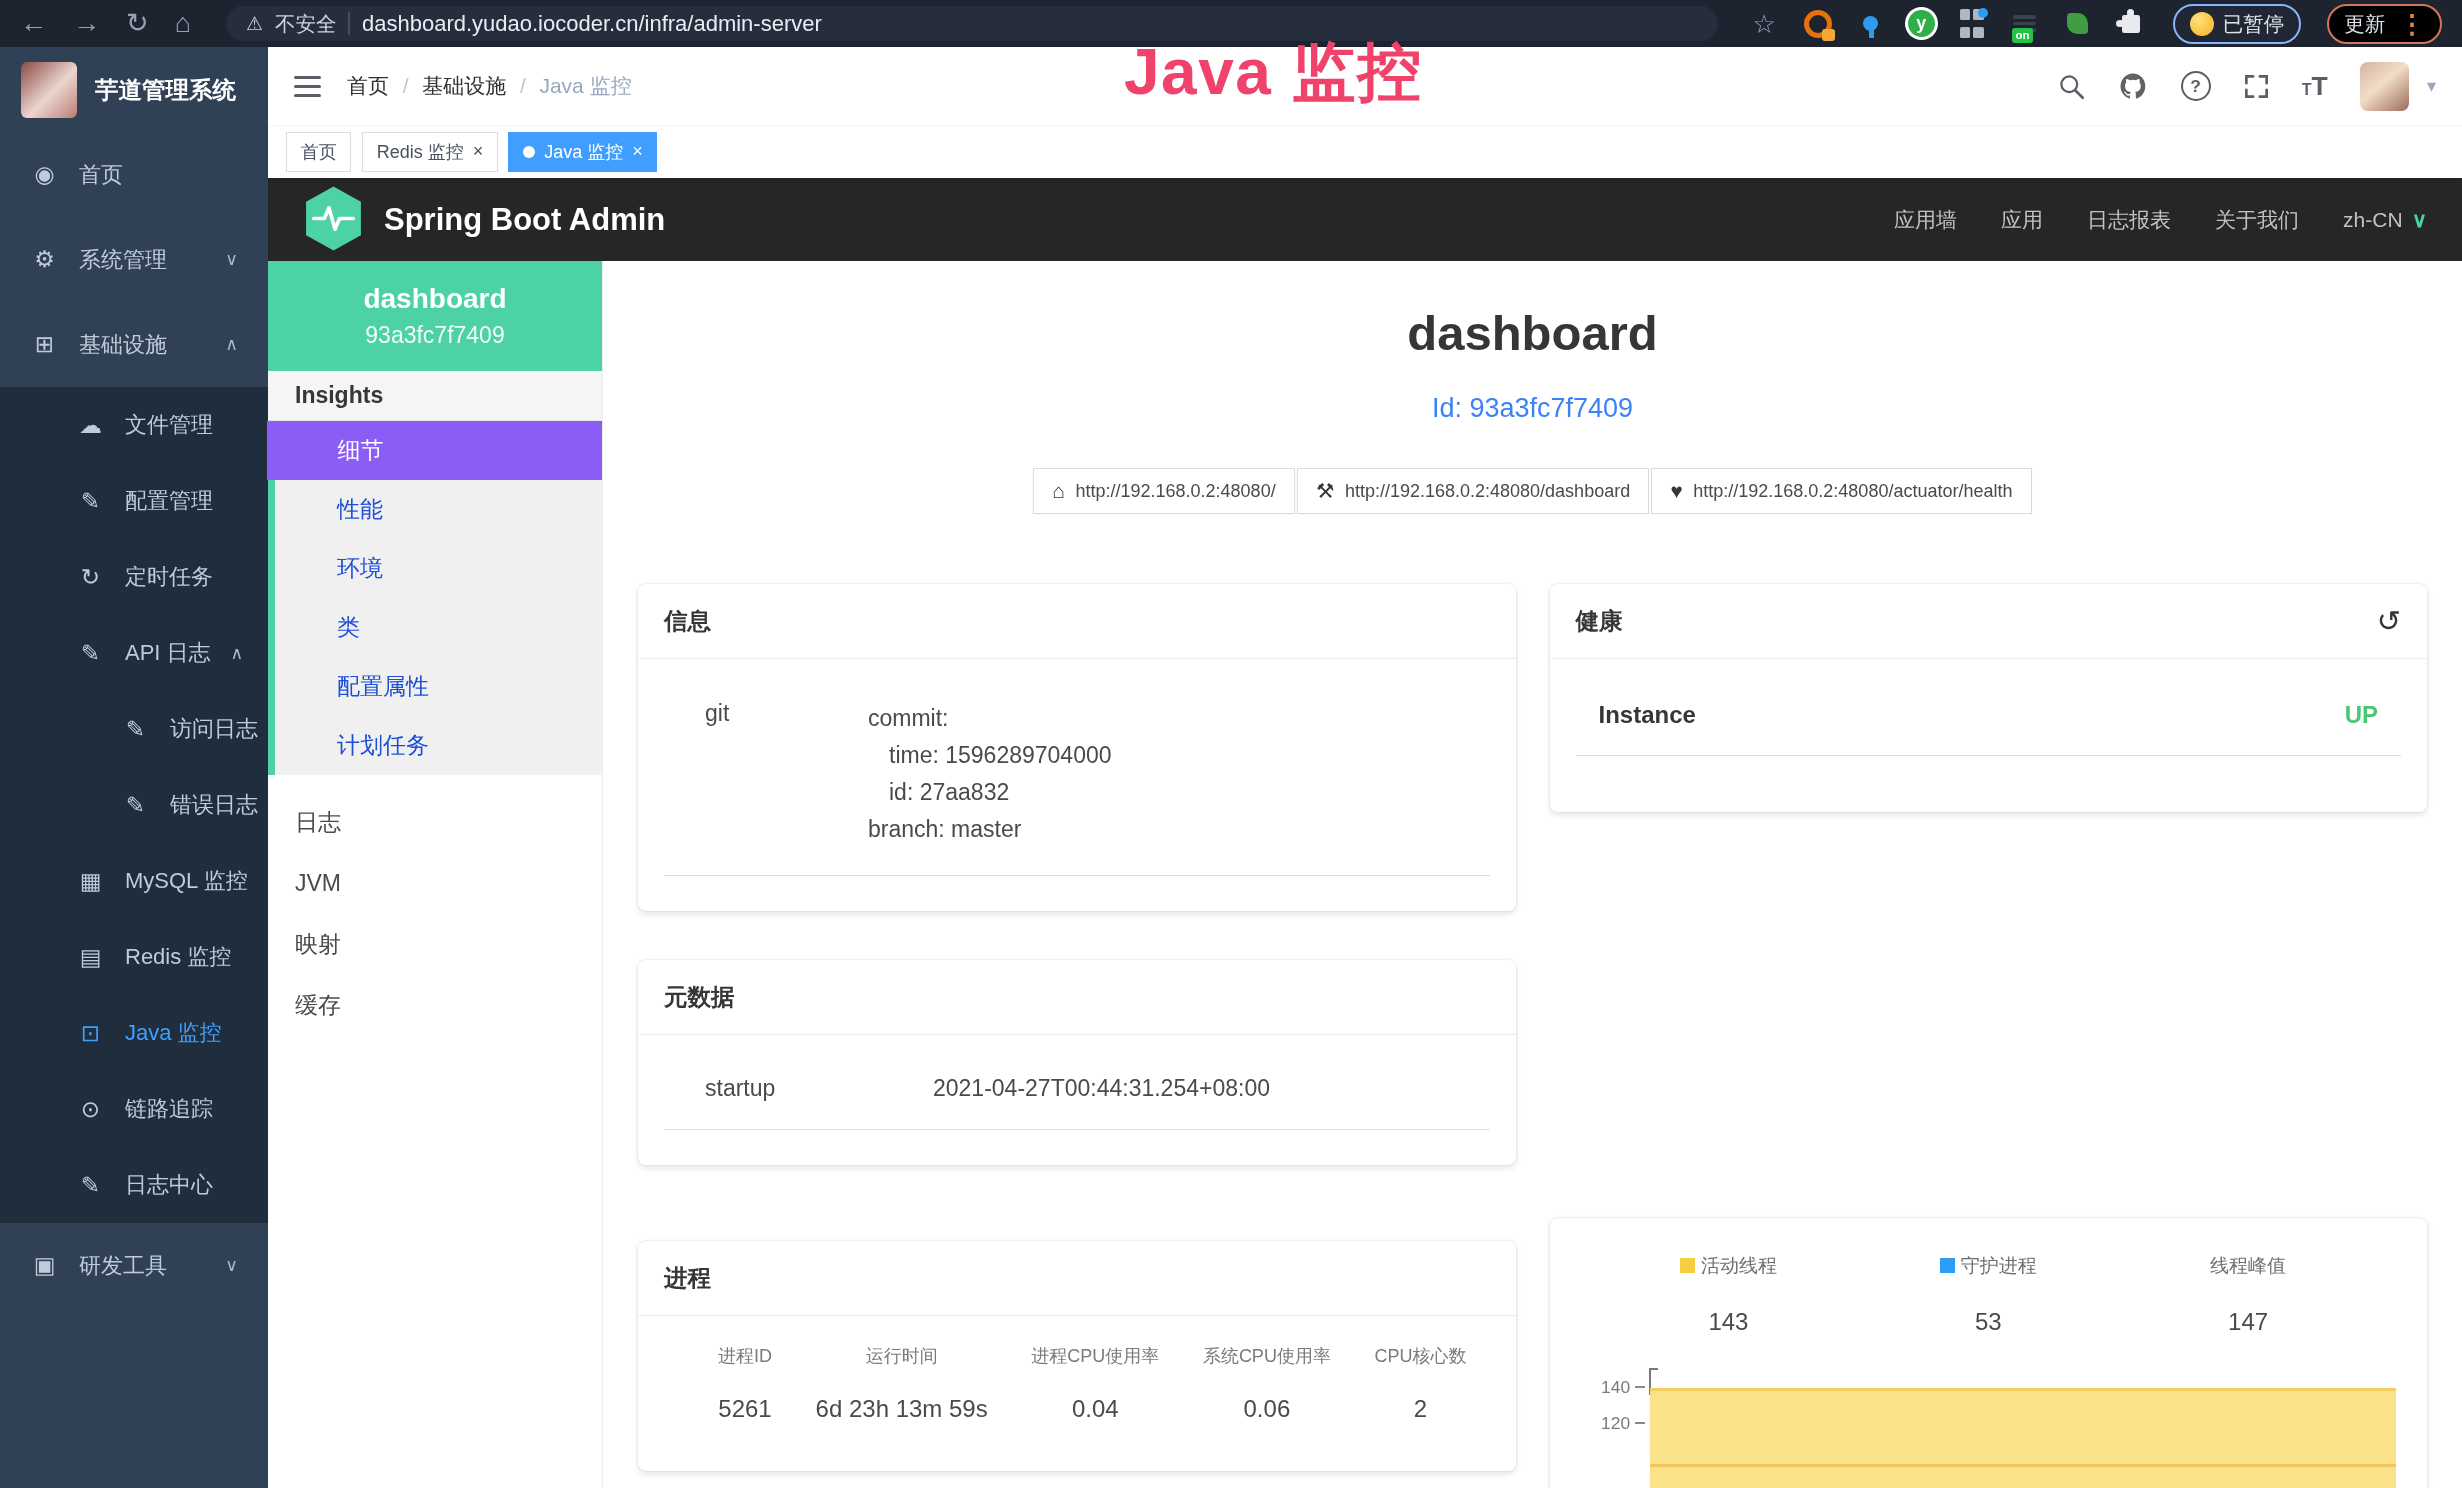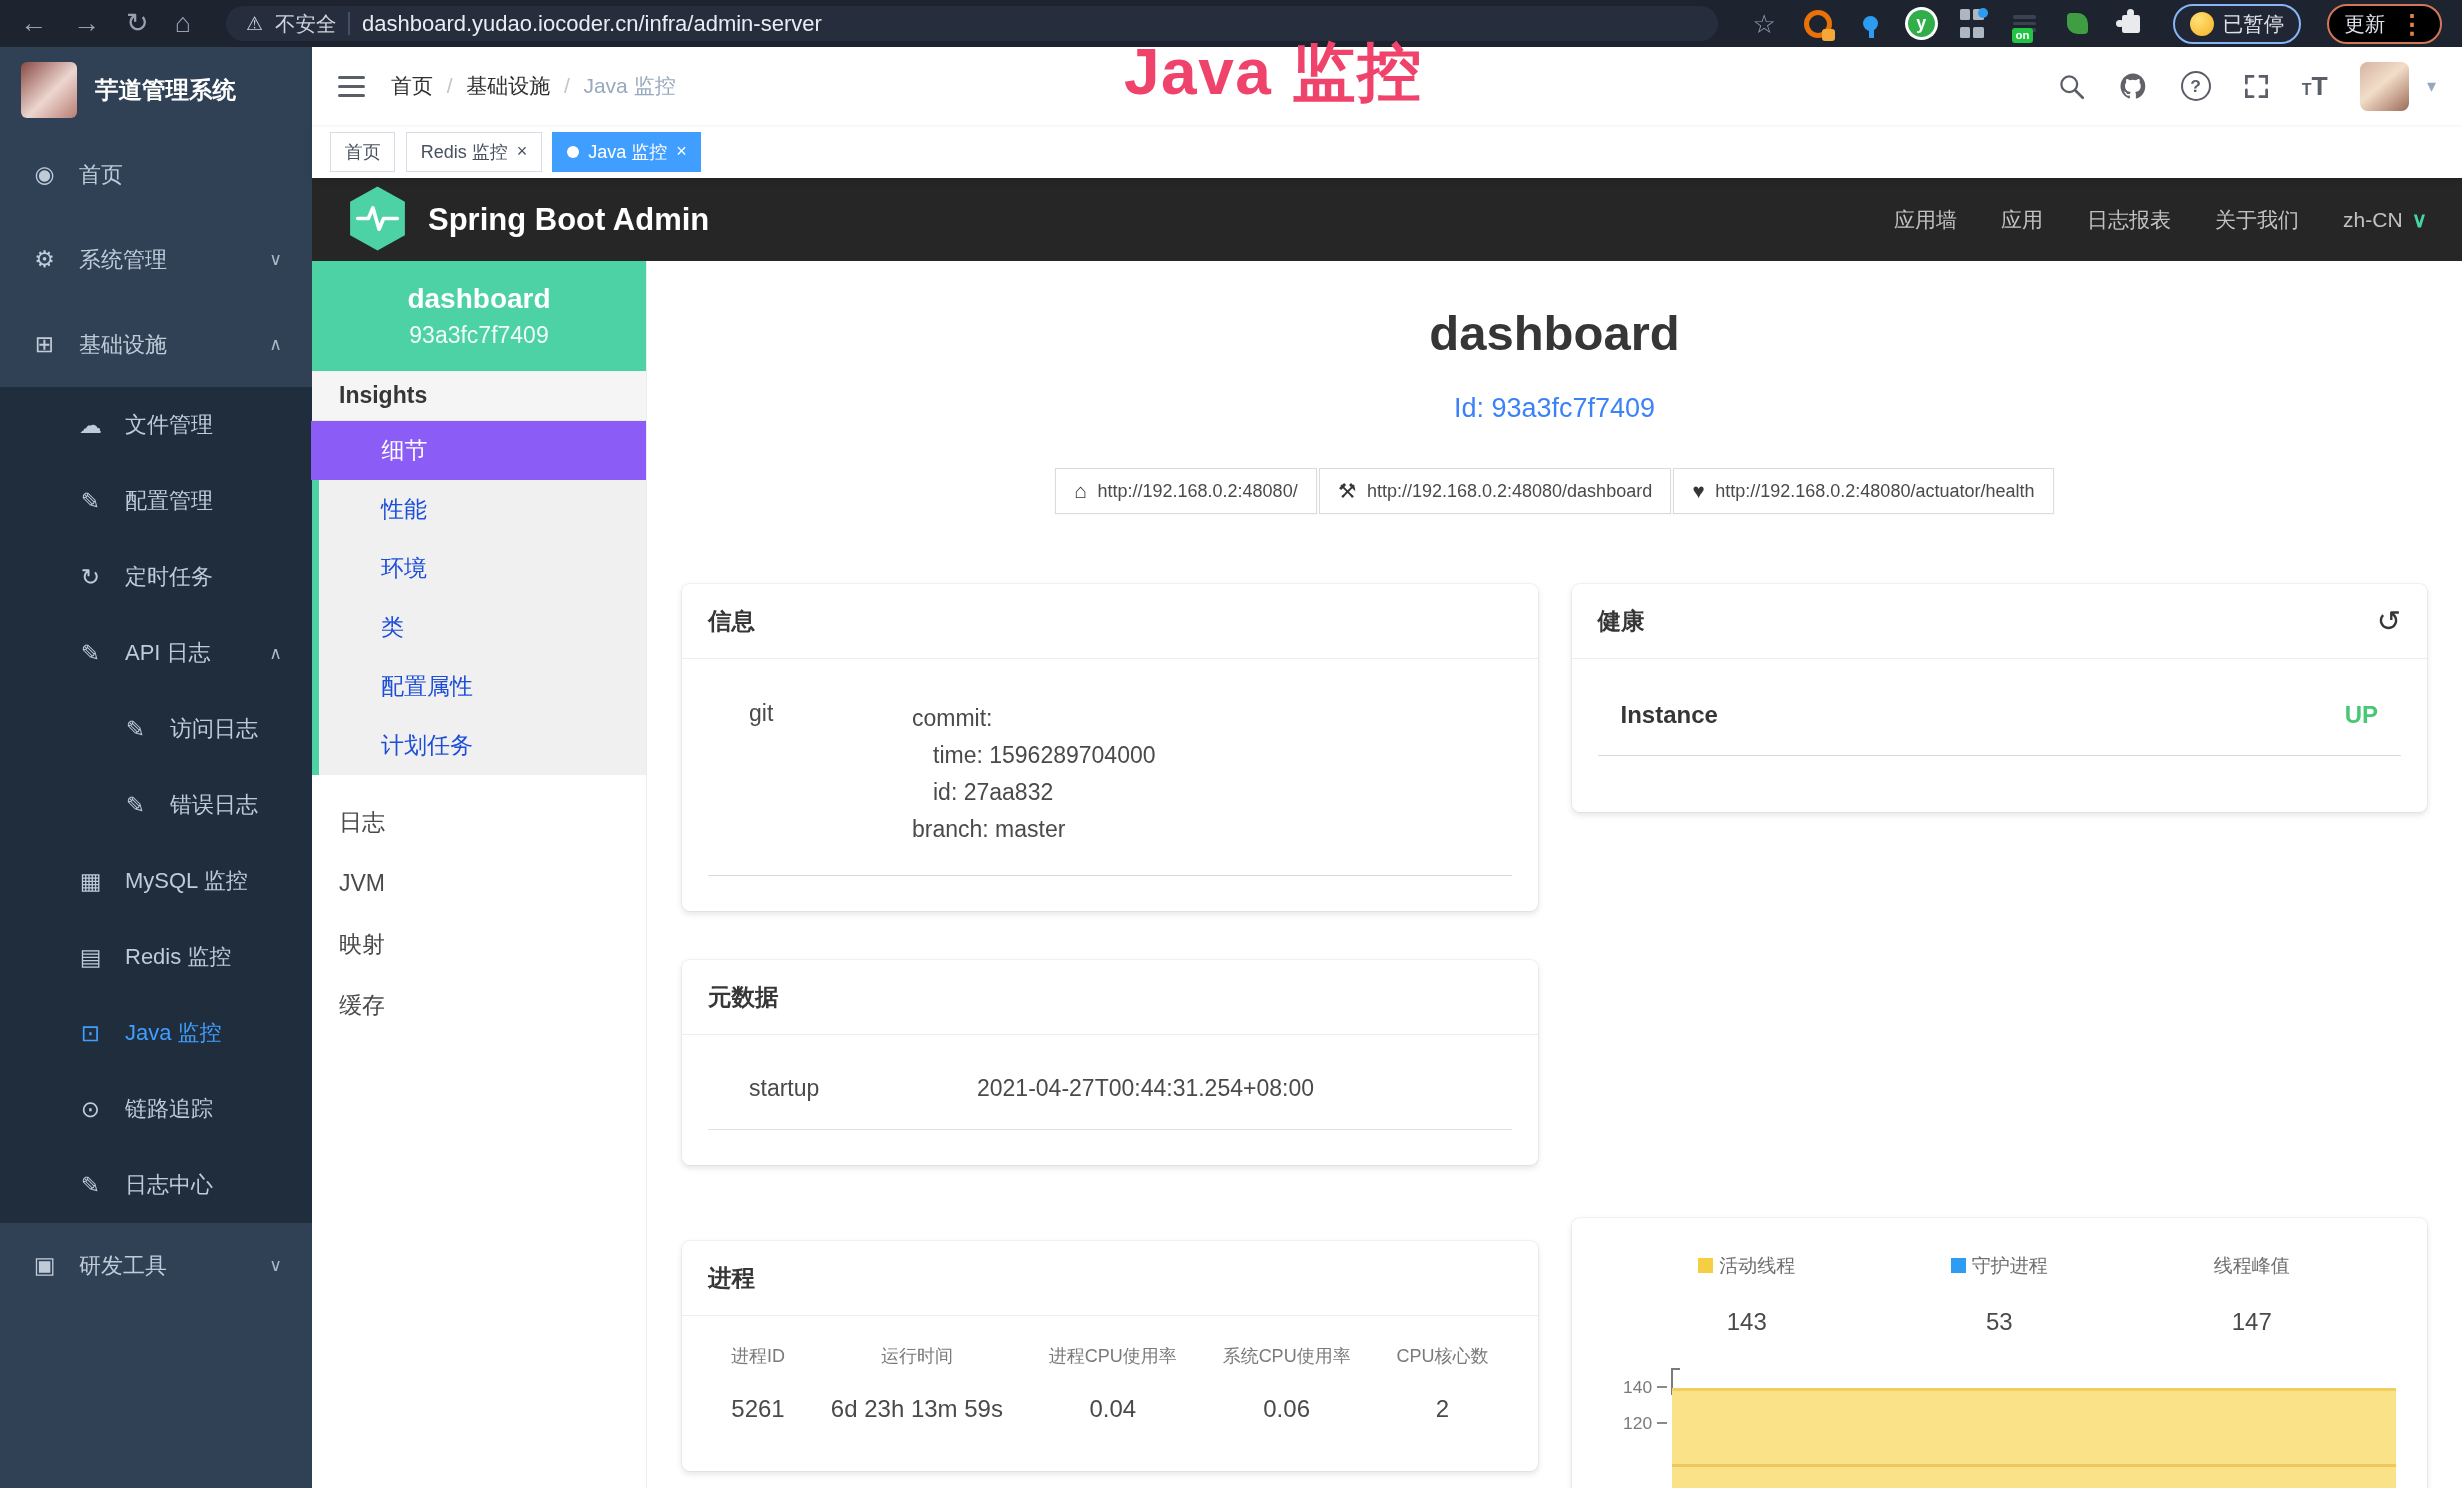--- a/index.html
+++ b/index.html
@@ -37,21 +37,21 @@
   .ext-puzzle::after{content:'';position:absolute;top:12px;left:1.5px;width:7.6px;height:7.6px;border-radius:50%;background:#e8eaed;}
   .pill{display:flex;align-items:center;gap:9px;border-radius:23px;padding:0 15px;height:36px;}
   .paused{border:2.3px solid #8ab4f8;background:#202633;}
   .emoji{width:24px;height:24px;border-radius:50%;background:radial-gradient(circle at 35% 32%,#ffe177,#f7b125);}
   .pill .lab{color:#dde2ea;font-size:20.5px;white-space:nowrap;}
   .update{border:2.3px solid #d4765a;background:#000000;gap:13.7px;}
   .kebab{color:#e08445;font-size:26px;font-weight:bold;line-height:1;}
 
   
   .app{display:flex;height:1442px;}
-  .sidebar{width:312px;flex-shrink:0;background:#304156;color:#bfcbd9;overflow:hidden;}
+  .sidebar{width:268px;flex-shrink:0;background:#304156;color:#bfcbd9;overflow:hidden;}
   .logo-row{height:85px;display:flex;align-items:center;gap:18px;padding:0 21px;}
   .logo-img{width:56px;height:56px;border-radius:6px;flex-shrink:0;
             background:linear-gradient(135deg,#8a4a44 0%,#ecd6cf 55%,#b97d74 100%);}
   .app-title{color:#fff;font-size:23.5px;font-weight:bold;white-space:nowrap;}
   .mi{display:flex;align-items:center;gap:20px;font-size:22px;}
   .l1{height:85px;padding:0 30px;}
   .l2{height:76px;padding:0 30px 0 76px;background:#1f2d3d;}
   .l3{height:76px;padding:0 30px 0 121px;background:#1f2d3d;}
   .mi .ic{font-size:23px;width:29px;text-align:center;flex-shrink:0;}
   .mi .chev{margin-left:auto;font-size:17.4px;color:#aab7c6;}
@@ -130,21 +130,21 @@
   .kv .v{font-size:23px;color:#4a4a4a;line-height:1.62;}
   .v .ind{padding-left:21px;}
   .hrow{display:flex;justify-content:space-between;align-items:center;padding:9px 23px 26px;border-bottom:0.8px solid #dbdbdb;}
   .hl{font-size:24px;color:#363636;font-weight:600;}
   .up{font-size:24px;font-weight:bold;color:#48c774;}
   .mrow{display:flex;padding:7.6px 21px 27px;border-bottom:1.5px solid #e3e3e3;}
   .mrow .k{width:228px;flex-shrink:0;font-size:23px;color:#4a4a4a;padding-left:20px;}
   .mrow .v{font-size:23px;color:#4a4a4a;}
 
   .ptable{display:flex;justify-content:space-between;padding:4.6px 23px 13.7px;}
-  .pcol{text-align:center;}
+  .pcol{text-align:center;margin-left:31px;}
   .ph{font-size:18px;color:#7a7a7a;white-space:nowrap;}
   .pv{font-size:24px;color:#4a4a4a;margin-top:27px;}
 
   .legend{display:flex;padding:1.5px 23px 0;}
   .lcol{flex:1;text-align:center;}
   .lh{font-size:19px;color:#6f6f6f;display:inline-flex;align-items:center;gap:6px;white-space:nowrap;}
   .sq{width:15px;height:15px;display:inline-block;}
   .lv{font-size:24px;color:#4a4a4a;margin-top:29px;}
   .chart{margin-top:32px;position:relative;height:243px;padding-left:73px;}
   .ytick{position:absolute;font-size:17.4px;color:#7a7a7a;right:auto;width:44px;text-align:right;left:10.6px;}

